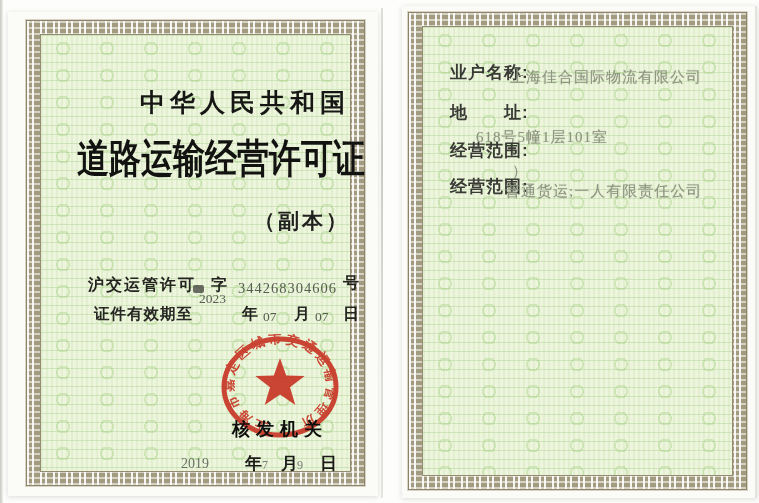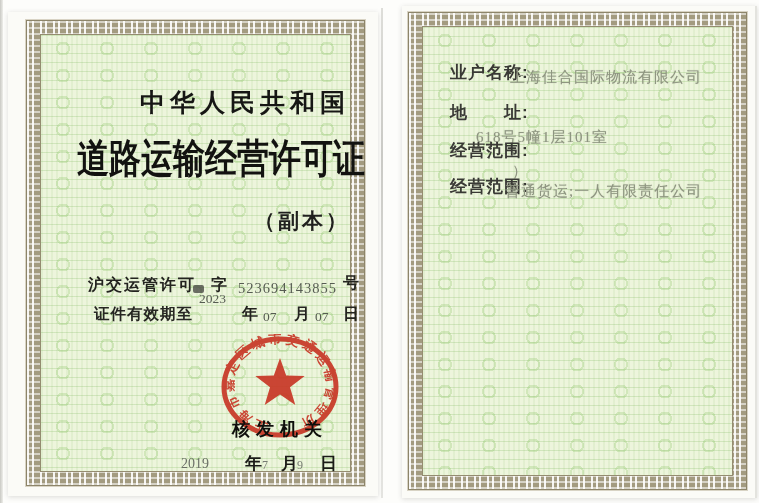--- a/index.html
+++ b/index.html
@@ -107,21 +107,21 @@
 
         <div class="abs main-title">
           <span>道路运输经营许可证</span>
         </div>
 
         <div class="abs subtitle">（副本）</div>
 
         <div class="abs lbl" style="left:47px; top:240px;">沪交运管许可</div>
         <div class="smudge" style="left:152px; top:250px;"></div>
         <div class="abs lbl" style="left:170px; top:240px;">字</div>
-        <div class="abs faded-num" style="left:197px; top:245px; font-size:14.5px; letter-spacing:1px;">523694143855</div>
+        <div class="abs faded-num" style="left:197px; top:245px; font-size:14.5px; letter-spacing:1px;">344268304606</div>
         <div class="abs lbl" style="left:302px; top:238px;">号</div>
 
         <div class="abs" style="left:53px; top:269px; font-size:15.5px; font-weight:600; color:#262622; letter-spacing:1px;">证件有效期至</div>
         <div class="abs faded-num" style="left:158px; top:256px; font-size:13.5px;">2023</div>
         <div class="abs lbl" style="left:201px; top:269px;">年</div>
         <div class="abs faded-num" style="left:222px; top:274px; font-size:13.5px;">07</div>
         <div class="abs lbl" style="left:253px; top:269px;">月</div>
         <div class="abs faded-num" style="left:274px; top:274px; font-size:13.5px;">07</div>
         <div class="abs lbl" style="left:302px; top:269px;">日</div>
 

